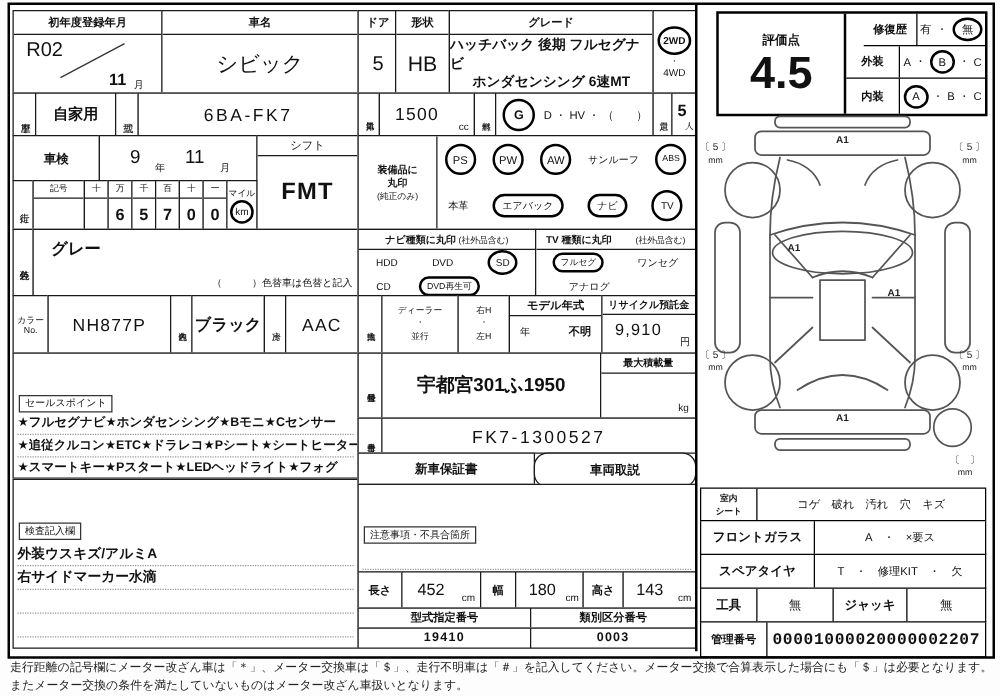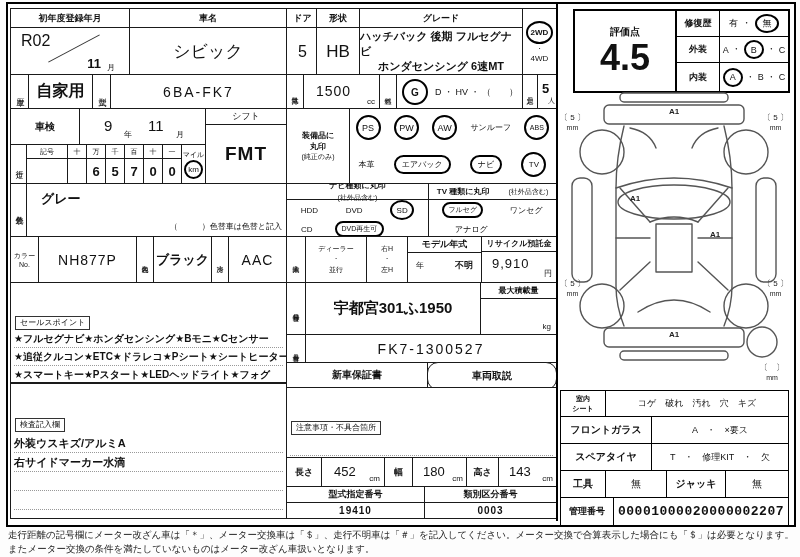--- a/index.html
+++ b/index.html
@@ -65,21 +65,21 @@
     </div>
   </div>
 
   <div class="cell col ctr" style="left:514px;top:4px;width:35px;height:67px;">
     <span class="crc" style="width:27px;height:23px;font-size:8px;font-weight:bold;">2WD</span>
     <span class="tiny">・</span>
     <span class="small">4WD</span>
   </div>
 
   <div class="cell vt" style="left:2px;top:70px;width:19px;height:35px;">車歴</div>
-  <div class="cell ctr" style="left:20px;top:70px;width:65px;height:35px;font-size:16px;font-weight:bold;">自家用</div>
+  <div class="cell ctr" style="left:20px;top:70px;width:65px;height:35px;font-size:12px;font-weight:bold;">自家用</div>
   <div class="cell vt" style="left:84px;top:70px;width:19px;height:35px;">型式</div>
   <div class="cell ctr" style="left:102px;top:70px;width:177px;height:35px;font-size:14px;letter-spacing:2px;">6BA-FK7</div>
   <div class="cell vt tiny" style="left:278px;top:70px;width:18px;height:35px;">排気量</div>
   <div class="cell" style="left:295px;top:70px;width:77px;height:35px;">
     <span style="position:absolute;left:12px;top:8px;font-size:14px;letter-spacing:1px;">1500</span>
     <span style="position:absolute;right:4px;bottom:2px;font-size:8px;">cc</span>
   </div>
   <div class="cell vt tiny" style="left:371px;top:70px;width:18px;height:35px;">燃料</div>
   <div class="cell" style="left:388px;top:70px;width:127px;height:35px;">
     <span class="crc" style="position:absolute;left:5px;top:4px;width:26px;height:26px;font-size:10px;font-weight:bold;">G</span>
@@ -187,21 +187,21 @@
     </div>
     <div style="position:absolute;left:62px;top:37px;width:207px;height:37px;display:flex;align-items:center;justify-content:space-around;">
       <span class="small">本革</span>
       <span class="crc crc-o small">エアバック</span>
       <span class="crc crc-o small">ナビ</span>
       <span class="crc crc-s" style="font-size:8px;">TV</span>
     </div>
   </div>
 
   <div class="cell" style="left:278px;top:179px;width:143px;height:54px;">
-    <div class="ctr" style="height:15px;border-bottom:1px solid #1a1a1a;gap:2px;flex-direction:column;">
+    <div class="ctr" style="height:15px;border-bottom:1px solid #1a1a1a;gap:2px;">
       <span class="small b">ナビ種類に丸印</span>
       <span class="tiny">(社外品含む)</span>
     </div>
     <div style="display:flex;align-items:center;justify-content:space-around;height:20px;">
       <span class="small">HDD</span>
       <span class="small">DVD</span>
       <span class="crc" style="width:24px;height:20px;font-size:8px;">SD</span>
     </div>
     <div style="display:flex;align-items:center;height:18px;">
       <span class="small" style="margin-left:14px;">CD</span>
@@ -288,21 +288,21 @@
   <div class="cell ctr" style="left:416px;top:498px;width:133px;height:17px;font-size:10px;font-weight:bold;letter-spacing:1px;">0003</div>
 
   <div class="nb" style="position:absolute;left:548px;top:0;width:234px;height:517px;border-left:2px solid #000;">
 
     <div style="position:absolute;left:15px;top:5px;width:213px;height:80px;border:2.5px solid #000;display:flex;">
       <div class="col ctr" style="width:100px;border-right:2px solid #000;">
         <span style="font-size:10px;font-weight:bold;">評価点</span>
         <span style="font-size:36px;font-weight:bold;line-height:1.05;">4.5</span>
       </div>
       <div class="col" style="flex:1;">
-        <div style="display:flex;height:25px;border-bottom:1.5px solid #000;">
+        <div style="display:flex;height:25px;border-bottom:1.5px solid #000;margin-left:14px;">
           <span class="ctr" style="width:42px;border-right:1.5px solid #000;font-size:9px;font-weight:bold;">修復歴</span>
           <span class="ctr" style="flex:1;gap:4px;font-size:9px;">
             <span>有</span>
             <span>・</span>
             <span class="crc" style="width:24px;height:19px;font-size:9px;">無</span>
           </span>
         </div>
         <div style="display:flex;height:25px;border-bottom:1.5px solid #000;">
           <span class="ctr" style="width:42px;border-right:1.5px solid #000;font-size:9px;font-weight:bold;">外装</span>
           <span class="ctr" style="flex:1;gap:3px;font-size:9px;">

